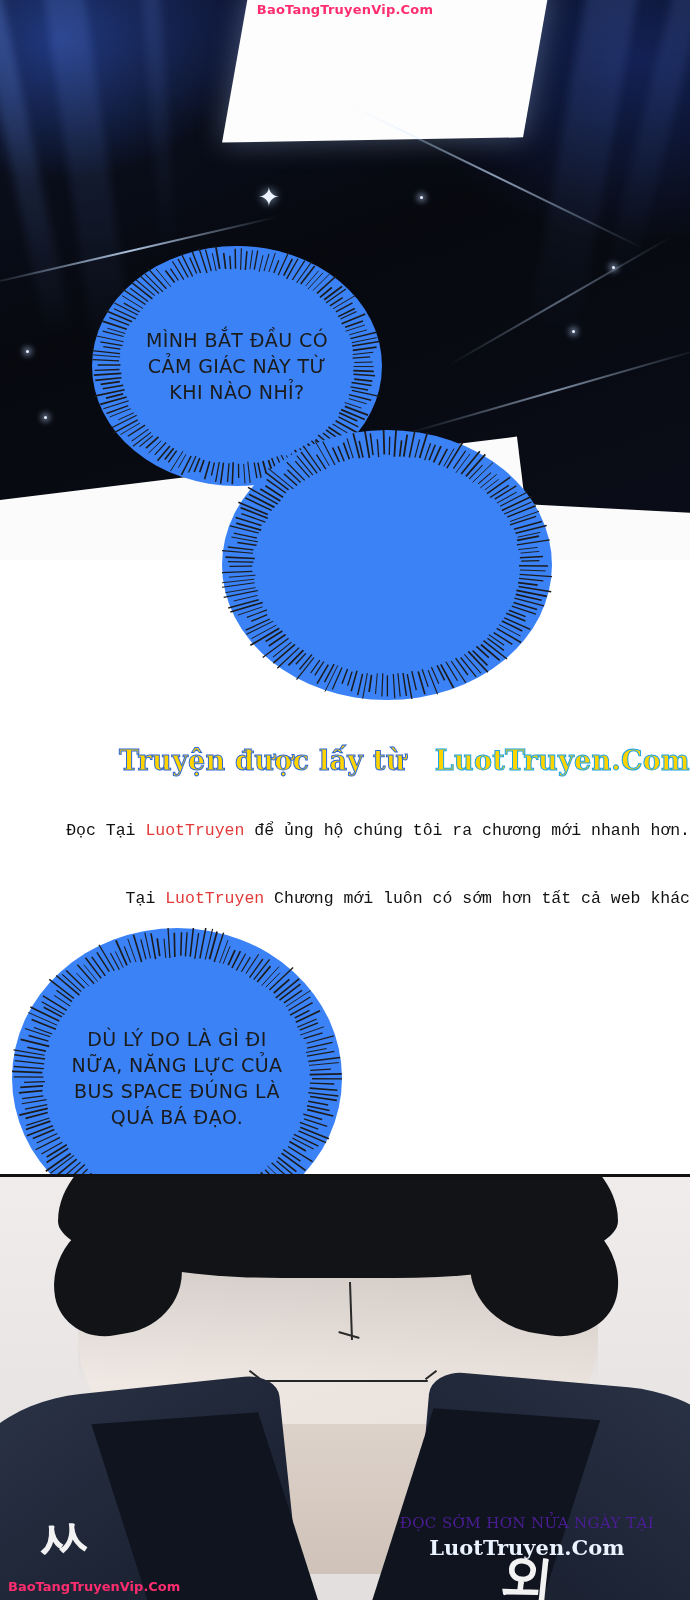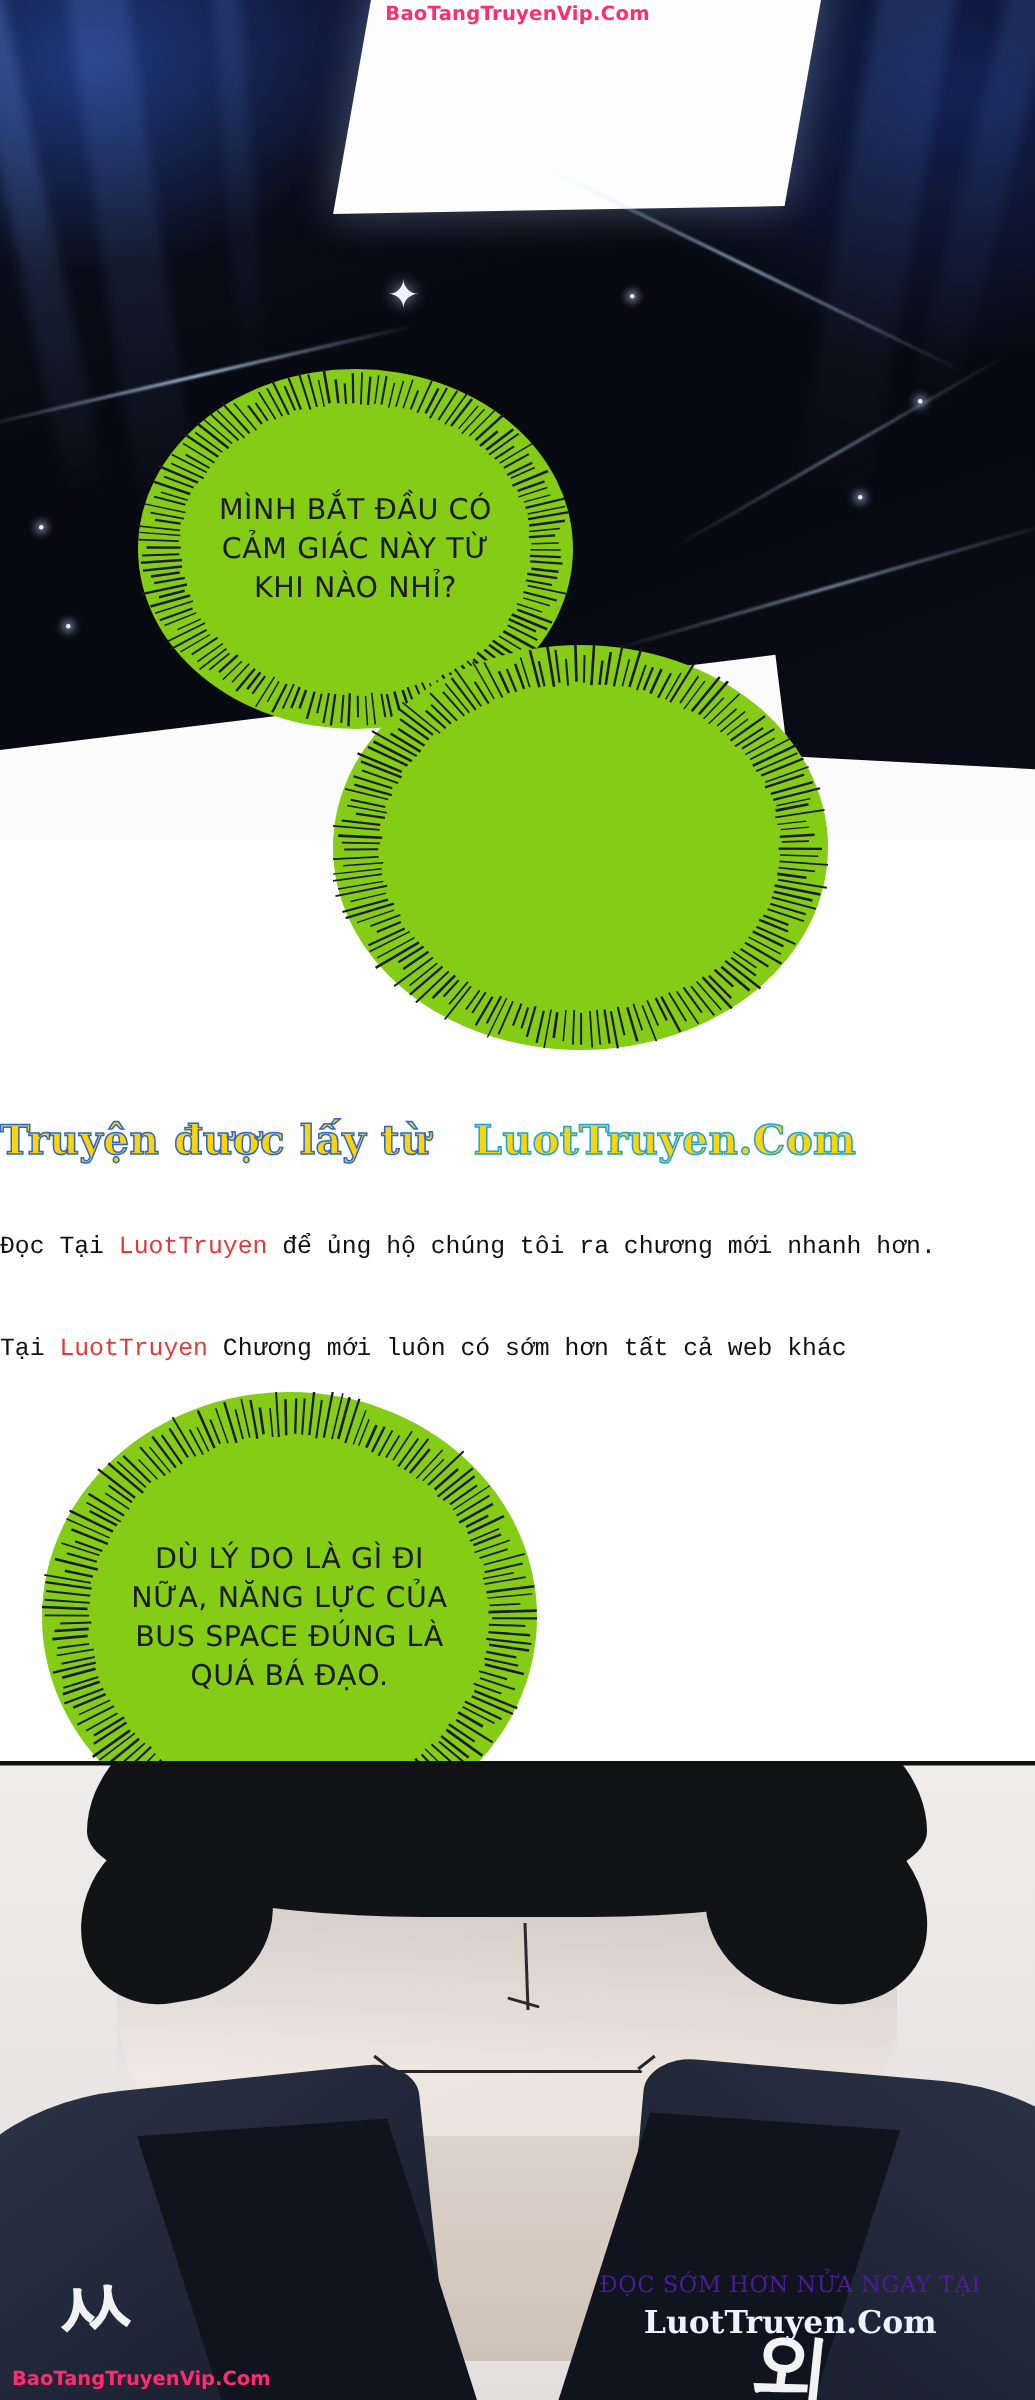--- a/index.html
+++ b/index.html
@@ -89,21 +89,21 @@
     color: #eef4ff;
     font-size: 26px;
     line-height: 1;
     text-shadow: 0 0 10px rgba(190,220,255,0.9);
   }
 
   
   .bubble {
     position: absolute;
     border-radius: 50%;
-    background: #84cc16;
+    background: #3b82f6;
     display: flex;
     align-items: center;
     justify-content: center;
     text-align: center;
   }
   .bubble .spikes {
     position: absolute;
     left: 0; top: 0; right: 0; bottom: 0;
     pointer-events: none;
   }
@@ -112,21 +112,21 @@
     color: #1b1b1b;
     font-family: "DejaVu Sans", sans-serif;
     font-size: 19px;
     line-height: 1.38;
     letter-spacing: 0.4px;
     white-space: pre-line;
     z-index: 2;
   }
   #bubble-1 { left: 92px;  top: 246px; width: 290px; height: 240px; }
   #bubble-2 { left: 222px; top: 430px; width: 330px; height: 270px; }
-  #bubble-3 { left: 28px;  top: 928px; width: 330px; height: 300px; }
+  #bubble-3 { left: 12px;  top: 928px; width: 330px; height: 300px; }
 
   
   .wm-top {
     position: absolute;
     left: 0; top: 2px;
     width: 690px;
     text-align: center;
     font-family: "DejaVu Sans", sans-serif;
     font-weight: bold;
     font-size: 13px;
@@ -141,21 +141,21 @@
     font-weight: bold;
     font-size: 13px;
     color: #ff2d6f;
     z-index: 30;
   }
 
   .promo {
     position: absolute;
     left: 0; top: 745px;
     width: 690px;
-    text-align: left;
+    text-align: right;
     z-index: 20;
   }
   .promo-title {
     font-family: "DejaVu Serif", serif;
     font-size: 27px;
     font-weight: bold;
     letter-spacing: 0.3px;
     margin-bottom: 14px;
   }
   .promo-title .p1 { color: #ffd400; -webkit-text-stroke: 1px #2b66d9; }

